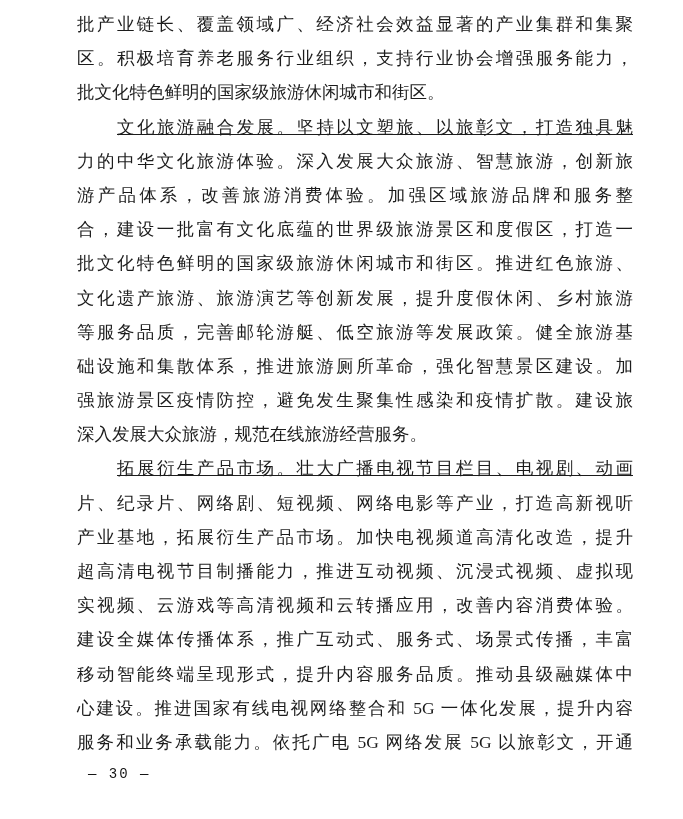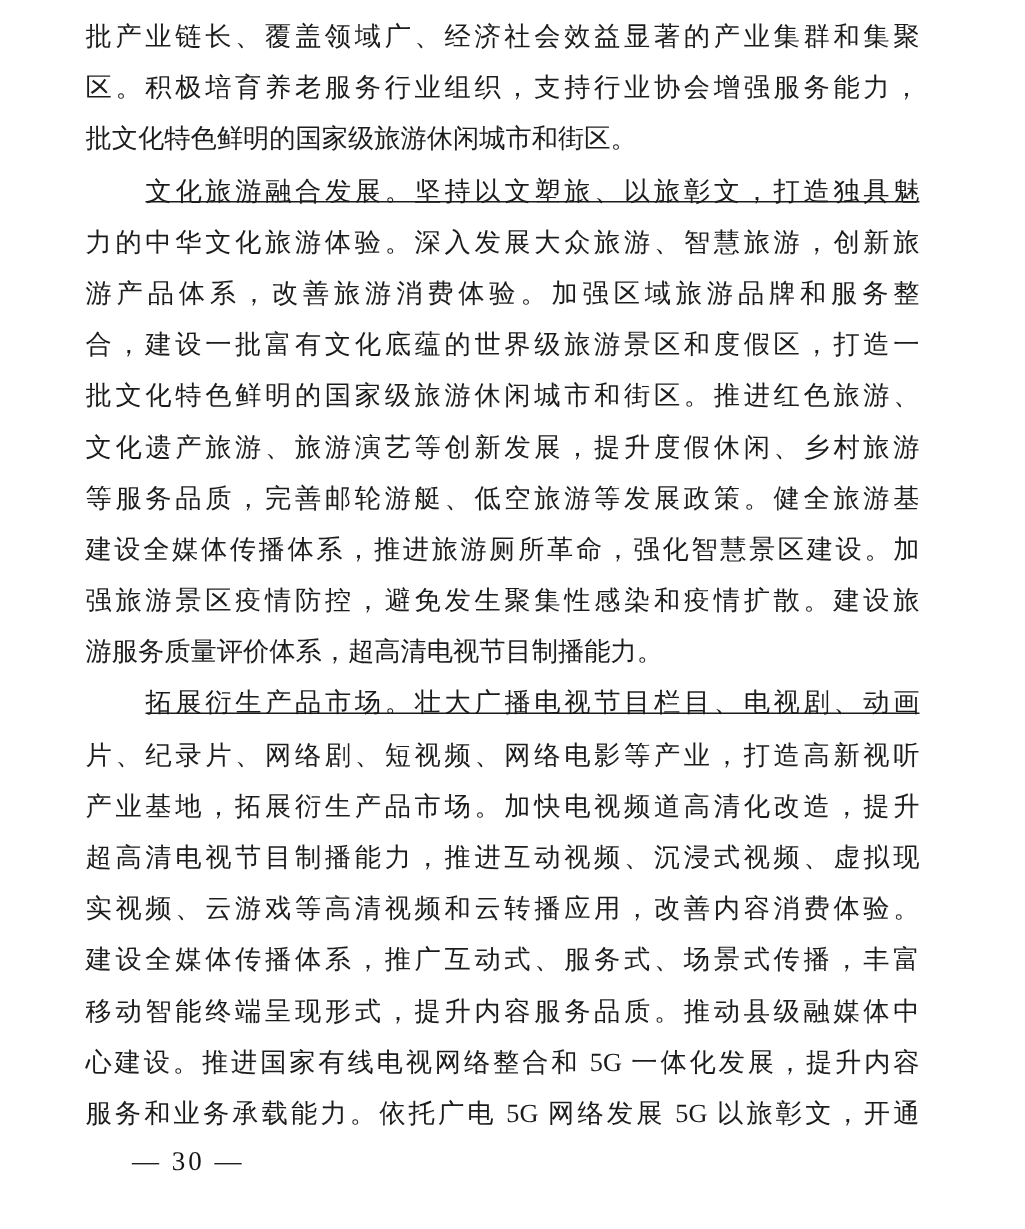--- a/index.html
+++ b/index.html
@@ -14,21 +14,21 @@
     overflow: hidden;
     font-family: "Liberation Serif", "DejaVu Serif", serif;
   }
   .page {
     position: absolute;
     inset: 0;
     background: #ffffff;
   }
   .content {
     position: absolute;
-    left: 57px;
+    left: 77px;
     top: 7px;
     width: 556px;
   }
   .line {
     height: 34.2px;
     line-height: 34.2px;
     font-size: 17.5px;
     color: #1c1c1c;
     text-align: justify;
     text-align-last: justify;
@@ -42,44 +42,44 @@
   }
   .line.flush {
     text-align-last: left;
   }
   .page-number {
     position: absolute;
     left: 88px;
     top: 764px;
     height: 20px;
     line-height: 20px;
-    font-size: 18px;
+    font-size: 14px;
     color: #151515;
     letter-spacing: 2px;
-    font-family: Liberation Serif, serif;
+    font-family: Liberation Mono, monospace;
   }
 </style>
 </head>
 <body>
 
 <div class="page">
   <div class="content" id="document-body">
       <div class="line">批产业链长、覆盖领域广、经济社会效益显著的产业集群和集聚</div>
       <div class="line">区。积极培育养老服务行业组织，支持行业协会增强服务能力，</div>
       <div class="line flush">批文化特色鲜明的国家级旅游休闲城市和街区。</div>
       <div class="line indent">文化旅游融合发展。坚持以文塑旅、以旅彰文，打造独具魅</div>
       <div class="line">力的中华文化旅游体验。深入发展大众旅游、智慧旅游，创新旅</div>
       <div class="line">游产品体系，改善旅游消费体验。加强区域旅游品牌和服务整</div>
       <div class="line">合，建设一批富有文化底蕴的世界级旅游景区和度假区，打造一</div>
       <div class="line">批文化特色鲜明的国家级旅游休闲城市和街区。推进红色旅游、</div>
       <div class="line">文化遗产旅游、旅游演艺等创新发展，提升度假休闲、乡村旅游</div>
       <div class="line">等服务品质，完善邮轮游艇、低空旅游等发展政策。健全旅游基</div>
-      <div class="line">建设全媒体传播体系，推进旅游厕所革命，强化智慧景区建设。加</div>
+      <div class="line">础设施和集散体系，推进旅游厕所革命，强化智慧景区建设。加</div>
       <div class="line">强旅游景区疫情防控，避免发生聚集性感染和疫情扩散。建设旅</div>
-      <div class="line flush">游服务质量评价体系，超高清电视节目制播能力。</div>
+      <div class="line flush">深入发展大众旅游，规范在线旅游经营服务。</div>
       <div class="line indent">拓展衍生产品市场。壮大广播电视节目栏目、电视剧、动画</div>
       <div class="line">片、纪录片、网络剧、短视频、网络电影等产业，打造高新视听</div>
       <div class="line">产业基地，拓展衍生产品市场。加快电视频道高清化改造，提升</div>
       <div class="line">超高清电视节目制播能力，推进互动视频、沉浸式视频、虚拟现</div>
       <div class="line">实视频、云游戏等高清视频和云转播应用，改善内容消费体验。</div>
       <div class="line">建设全媒体传播体系，推广互动式、服务式、场景式传播，丰富</div>
       <div class="line">移动智能终端呈现形式，提升内容服务品质。推动县级融媒体中</div>
       <div class="line">心建设。推进国家有线电视网络整合和 5G 一体化发展，提升内容</div>
       <div class="line">服务和业务承载能力。依托广电 5G 网络发展 5G 以旅彰文，开通</div>
     </div>

